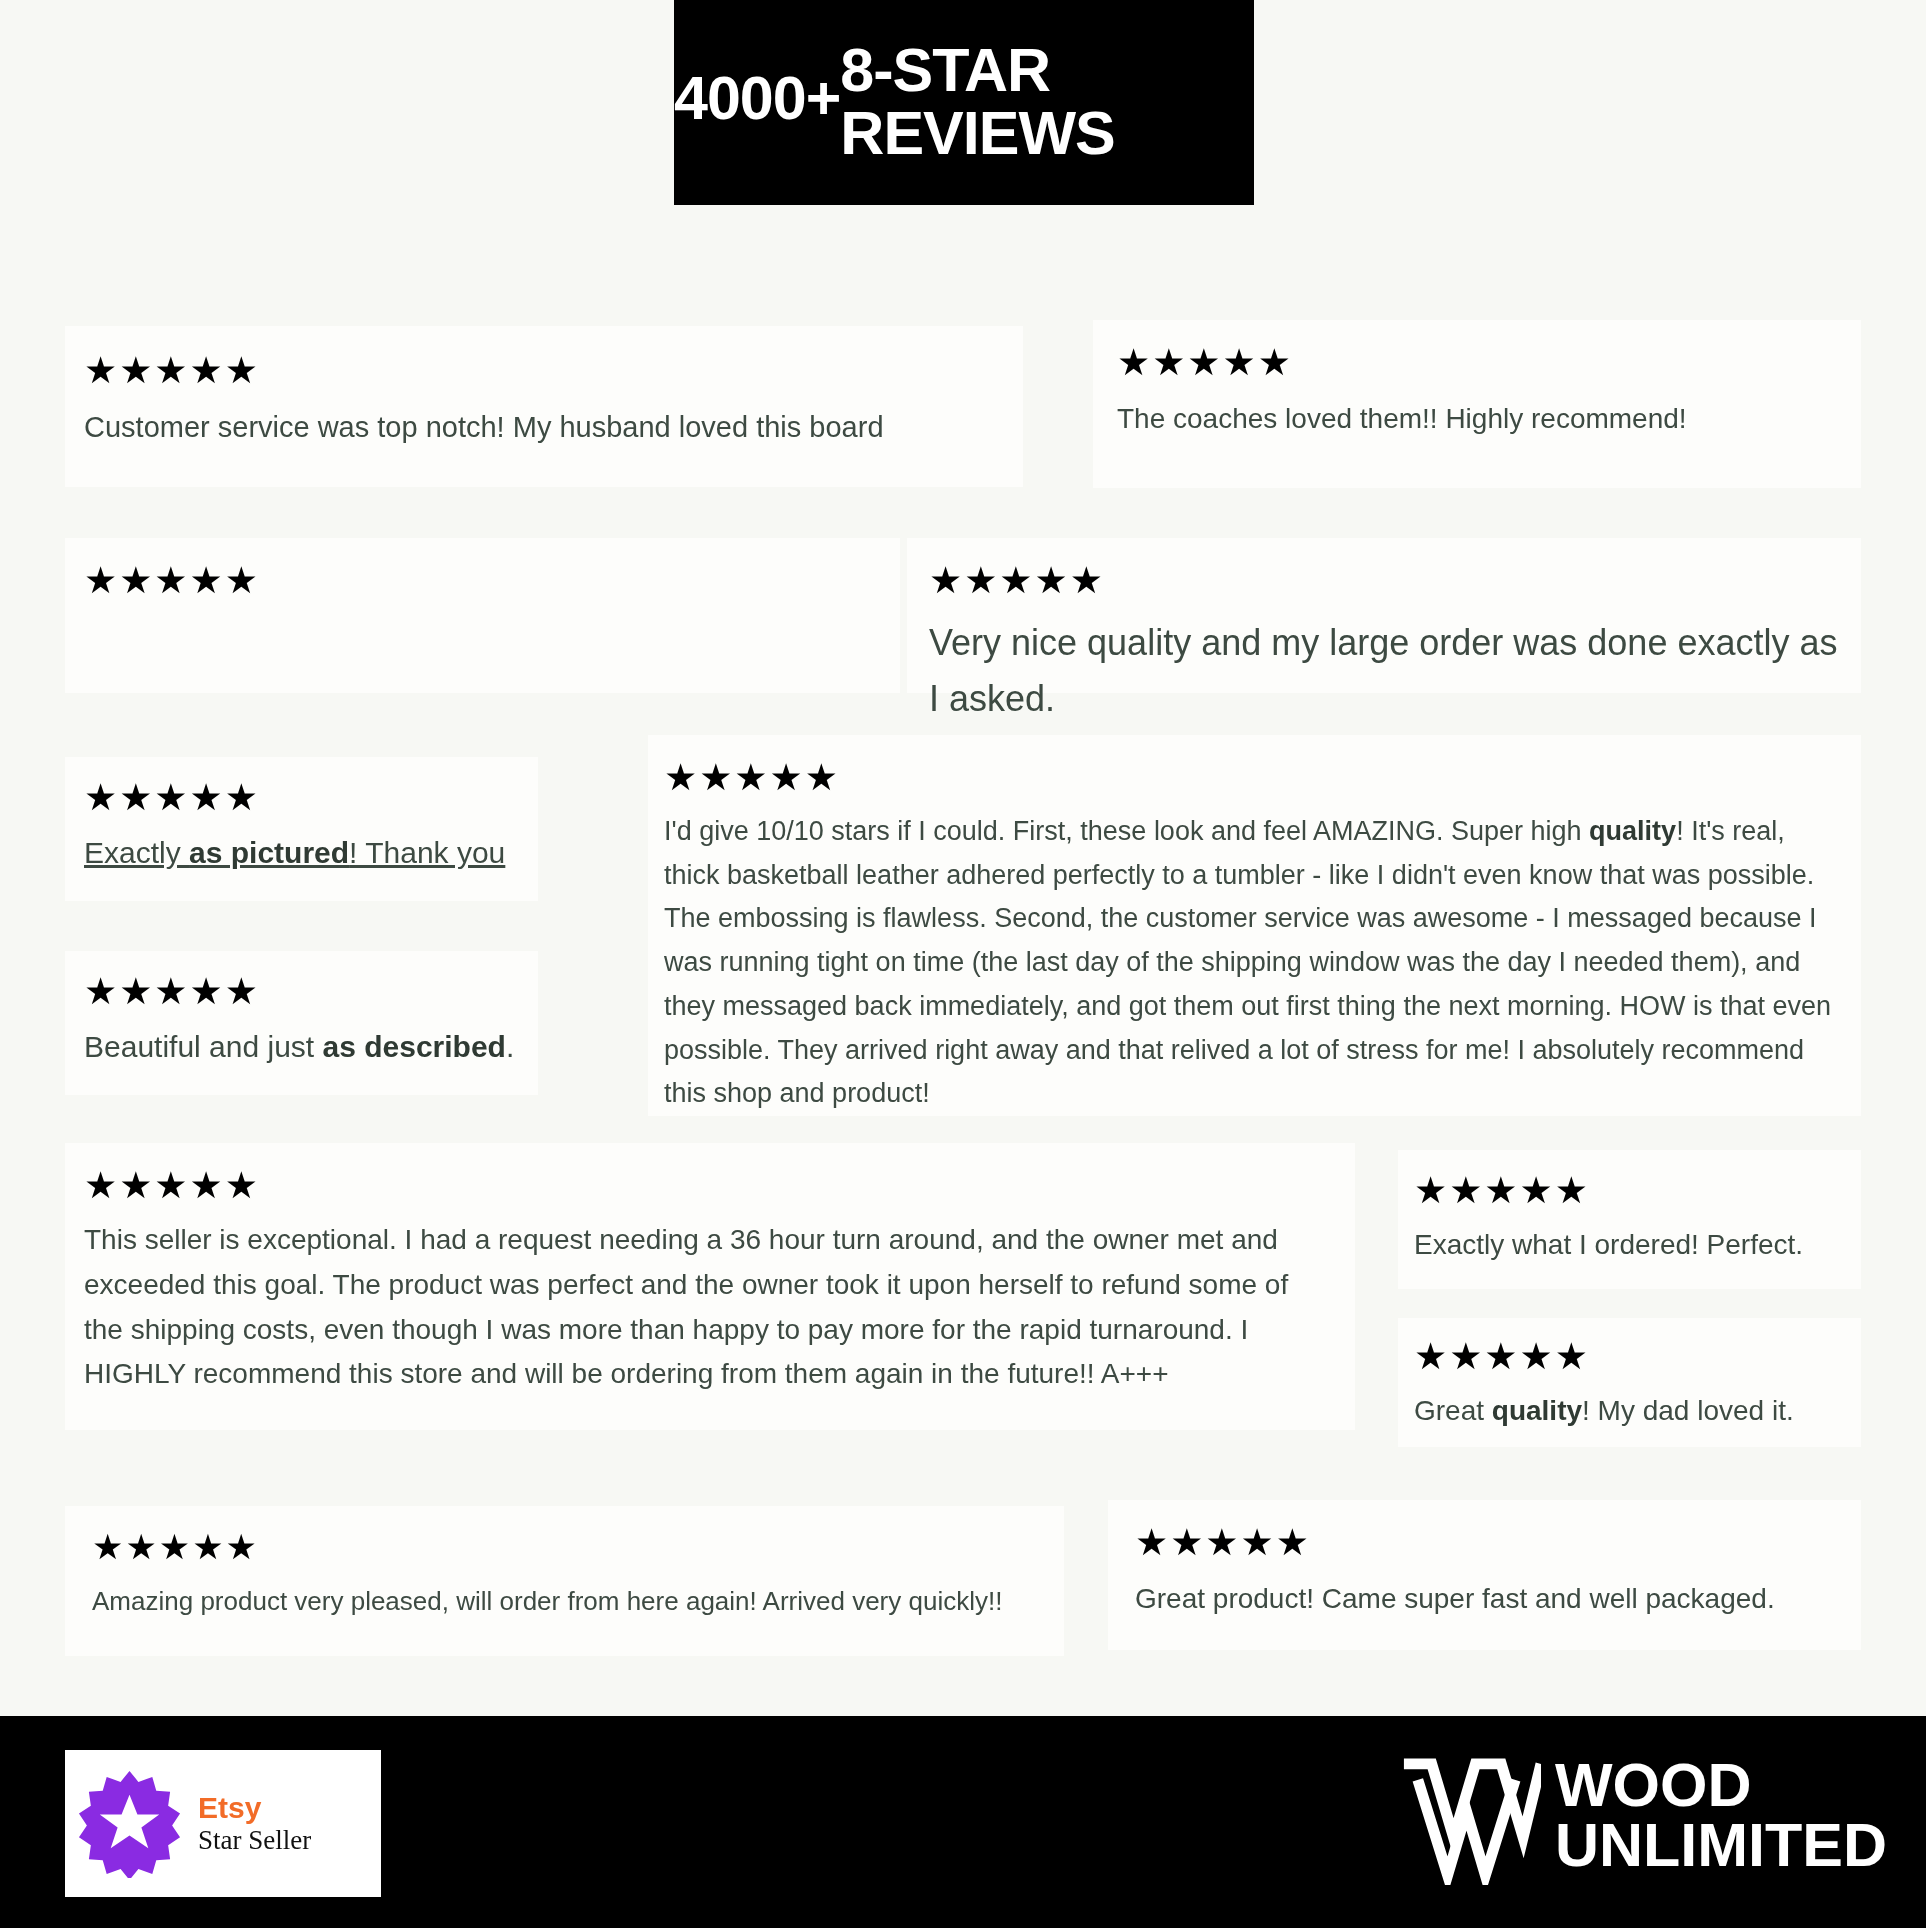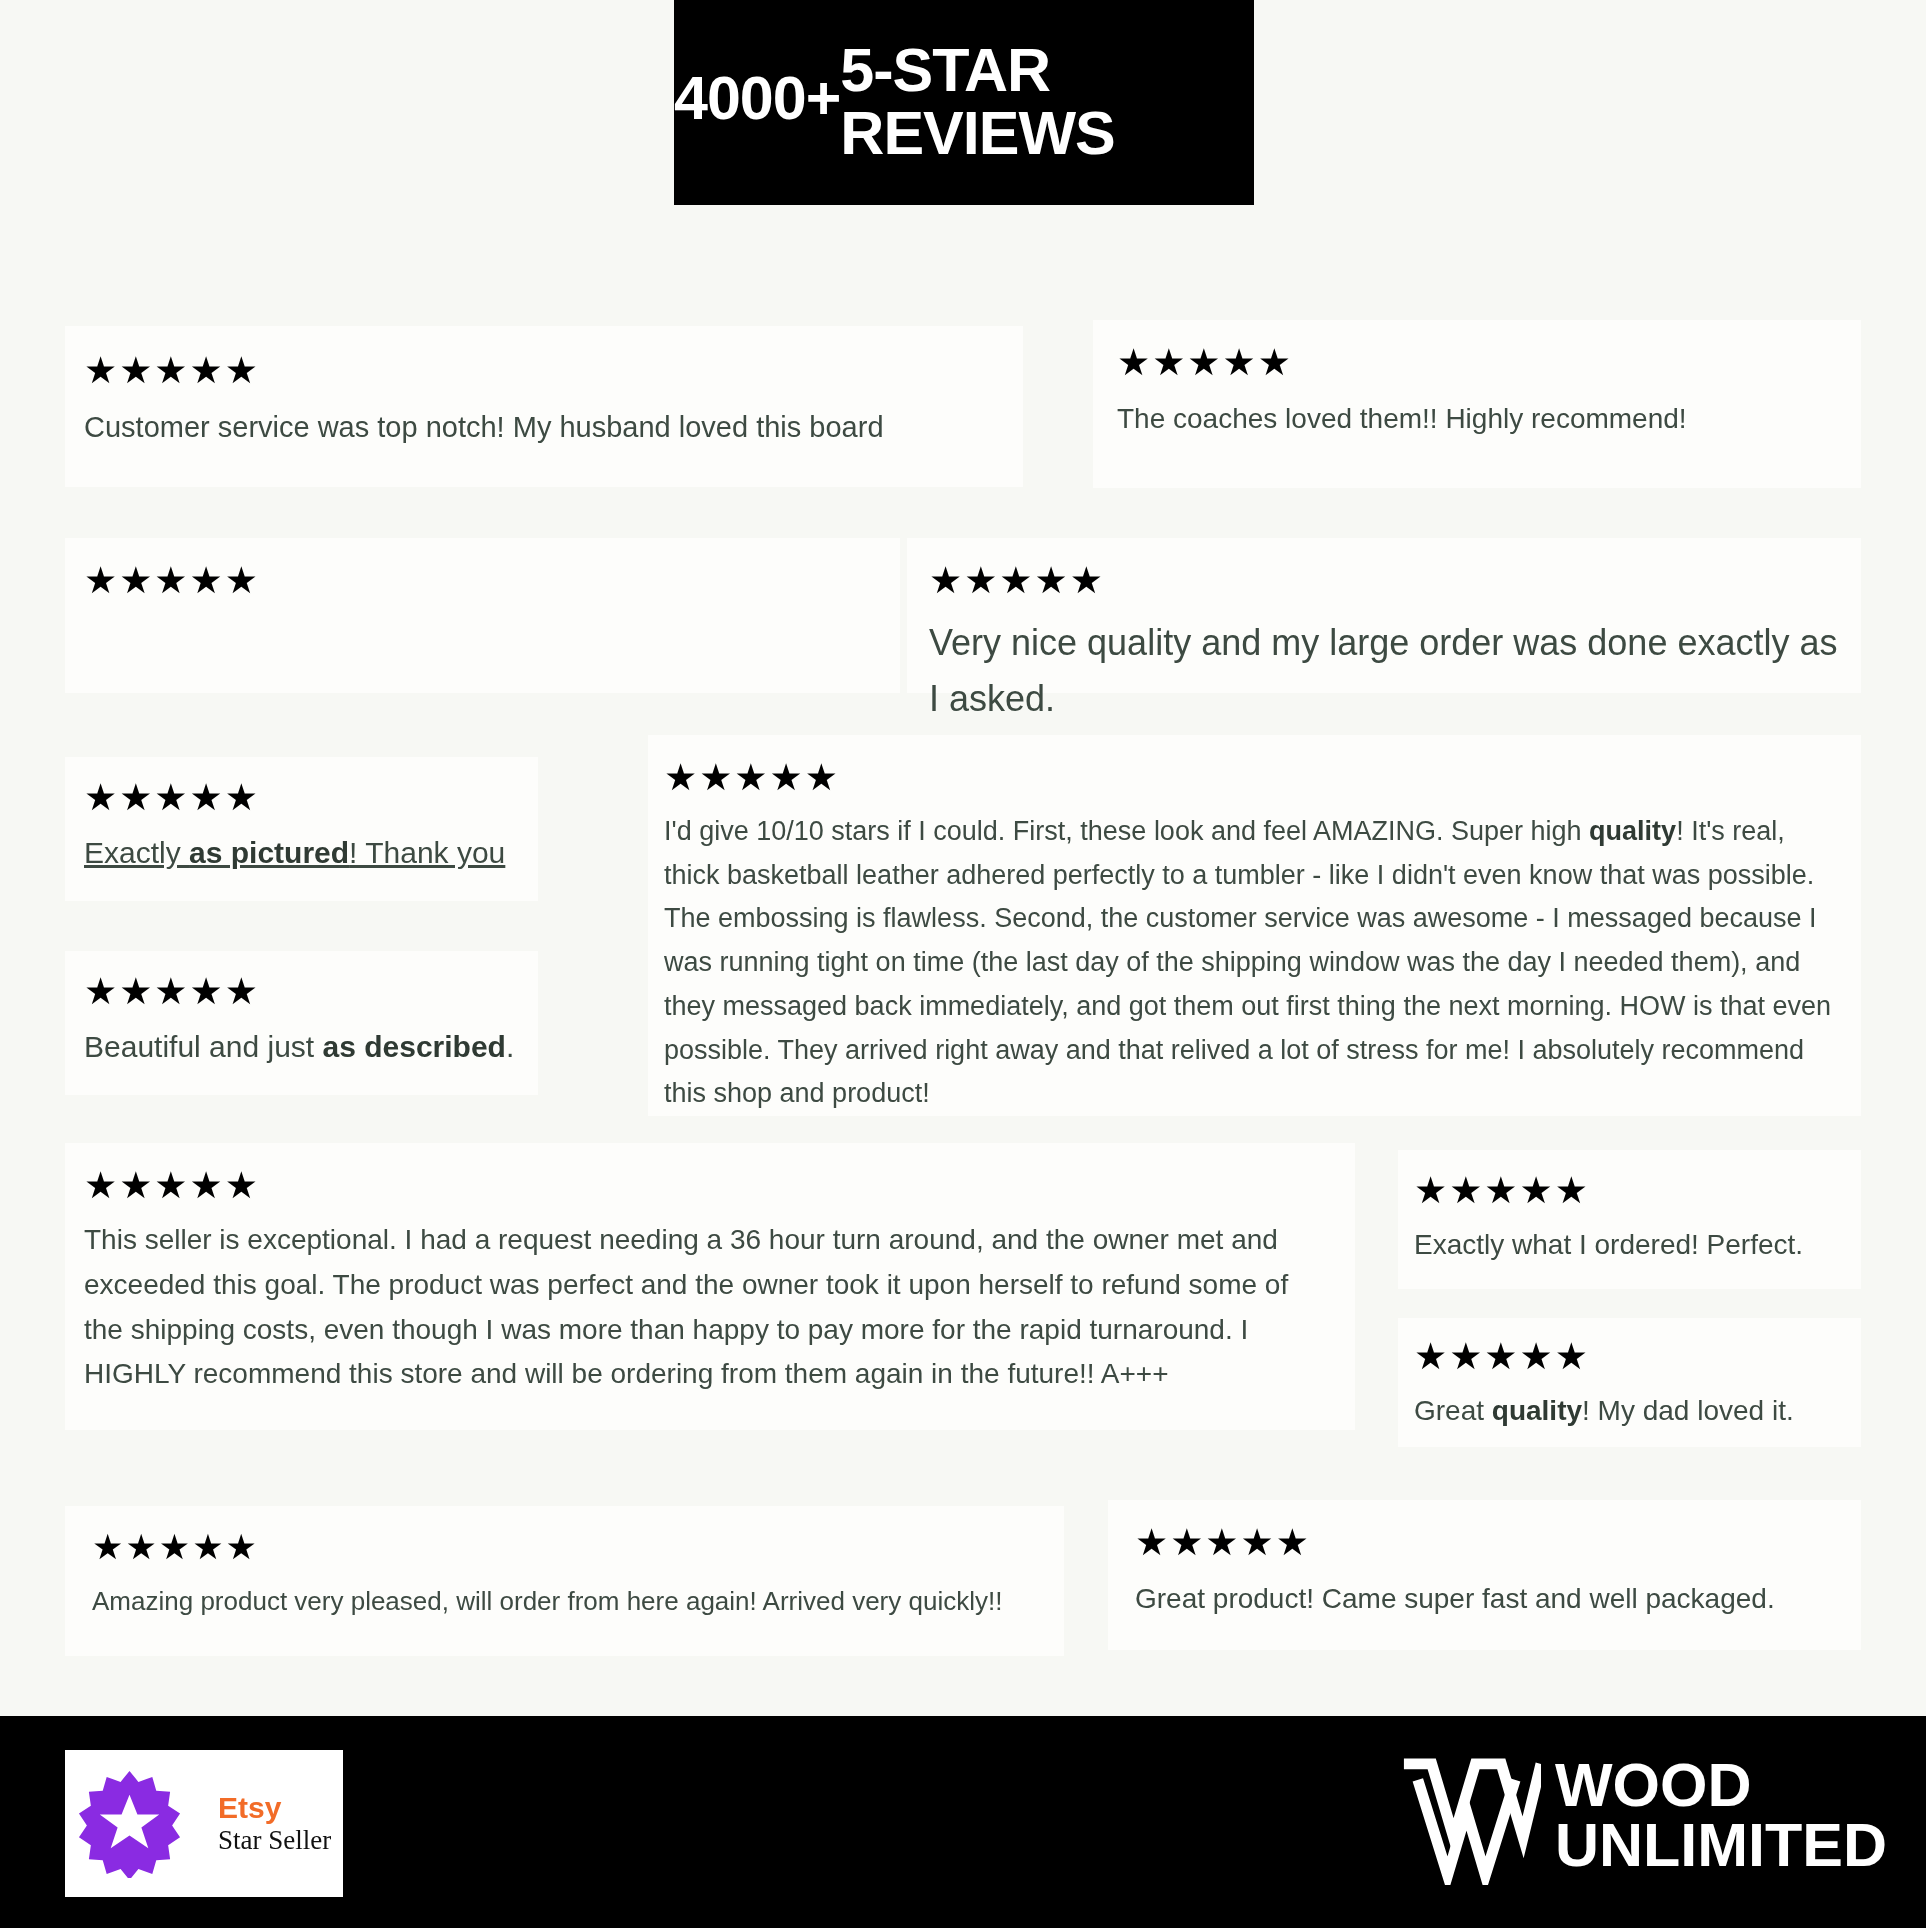--- a/index.html
+++ b/index.html
@@ -74,26 +74,25 @@
     left: 0;
     top: 1716px;
     width: 1927px;
     height: 213px;
     background: #000000;
   }
   .etsy-badge {
     position: absolute;
     left: 65px;
     top: 34px;
-    width: 278px;
+    width: 316px;
     height: 147px;
     background: #ffffff;
     display: flex;
     align-items: center;
-    gap: 20px;
   }
   .etsy-mark {
     width: 109px;
     height: 109px;
     margin-left: 10px;
     position: relative;
     flex: none;
   }
   .etsy-burst {
     position: absolute;
@@ -136,21 +135,21 @@
     letter-spacing: 0px;
     text-align: left;
   }
   .brand-name .l2 { display:block; }
 </style>
 </head>
 <body>
 
 <div class="header-badge">
   <div class="header-line1">4000+</div>
-  <div class="header-line2">5-STAR REVIEWS</div>
+  <div class="header-line2">8-STAR REVIEWS</div>
 </div>
 
 <div class="card" style="left:65px; top:326px; width:958px; height:161px;">
   <div class="stars" style="font-size:37px; margin:26px 0 0 19px;">★★★★★</div>
   <div class="review-text" style="font-size:29px; margin:16px 22px 0 19px;">Customer service was top notch! My husband loved this board</div>
 </div>
 
 <div class="card" style="left:1093px; top:320px; width:768px; height:168px;">
   <div class="stars" style="font-size:37px; margin:24px 0 0 24px;">★★★★★</div>
   <div class="review-text" style="font-size:28px; margin:16px 20px 0 24px;">The coaches loved them!! Highly recommend!</div>

